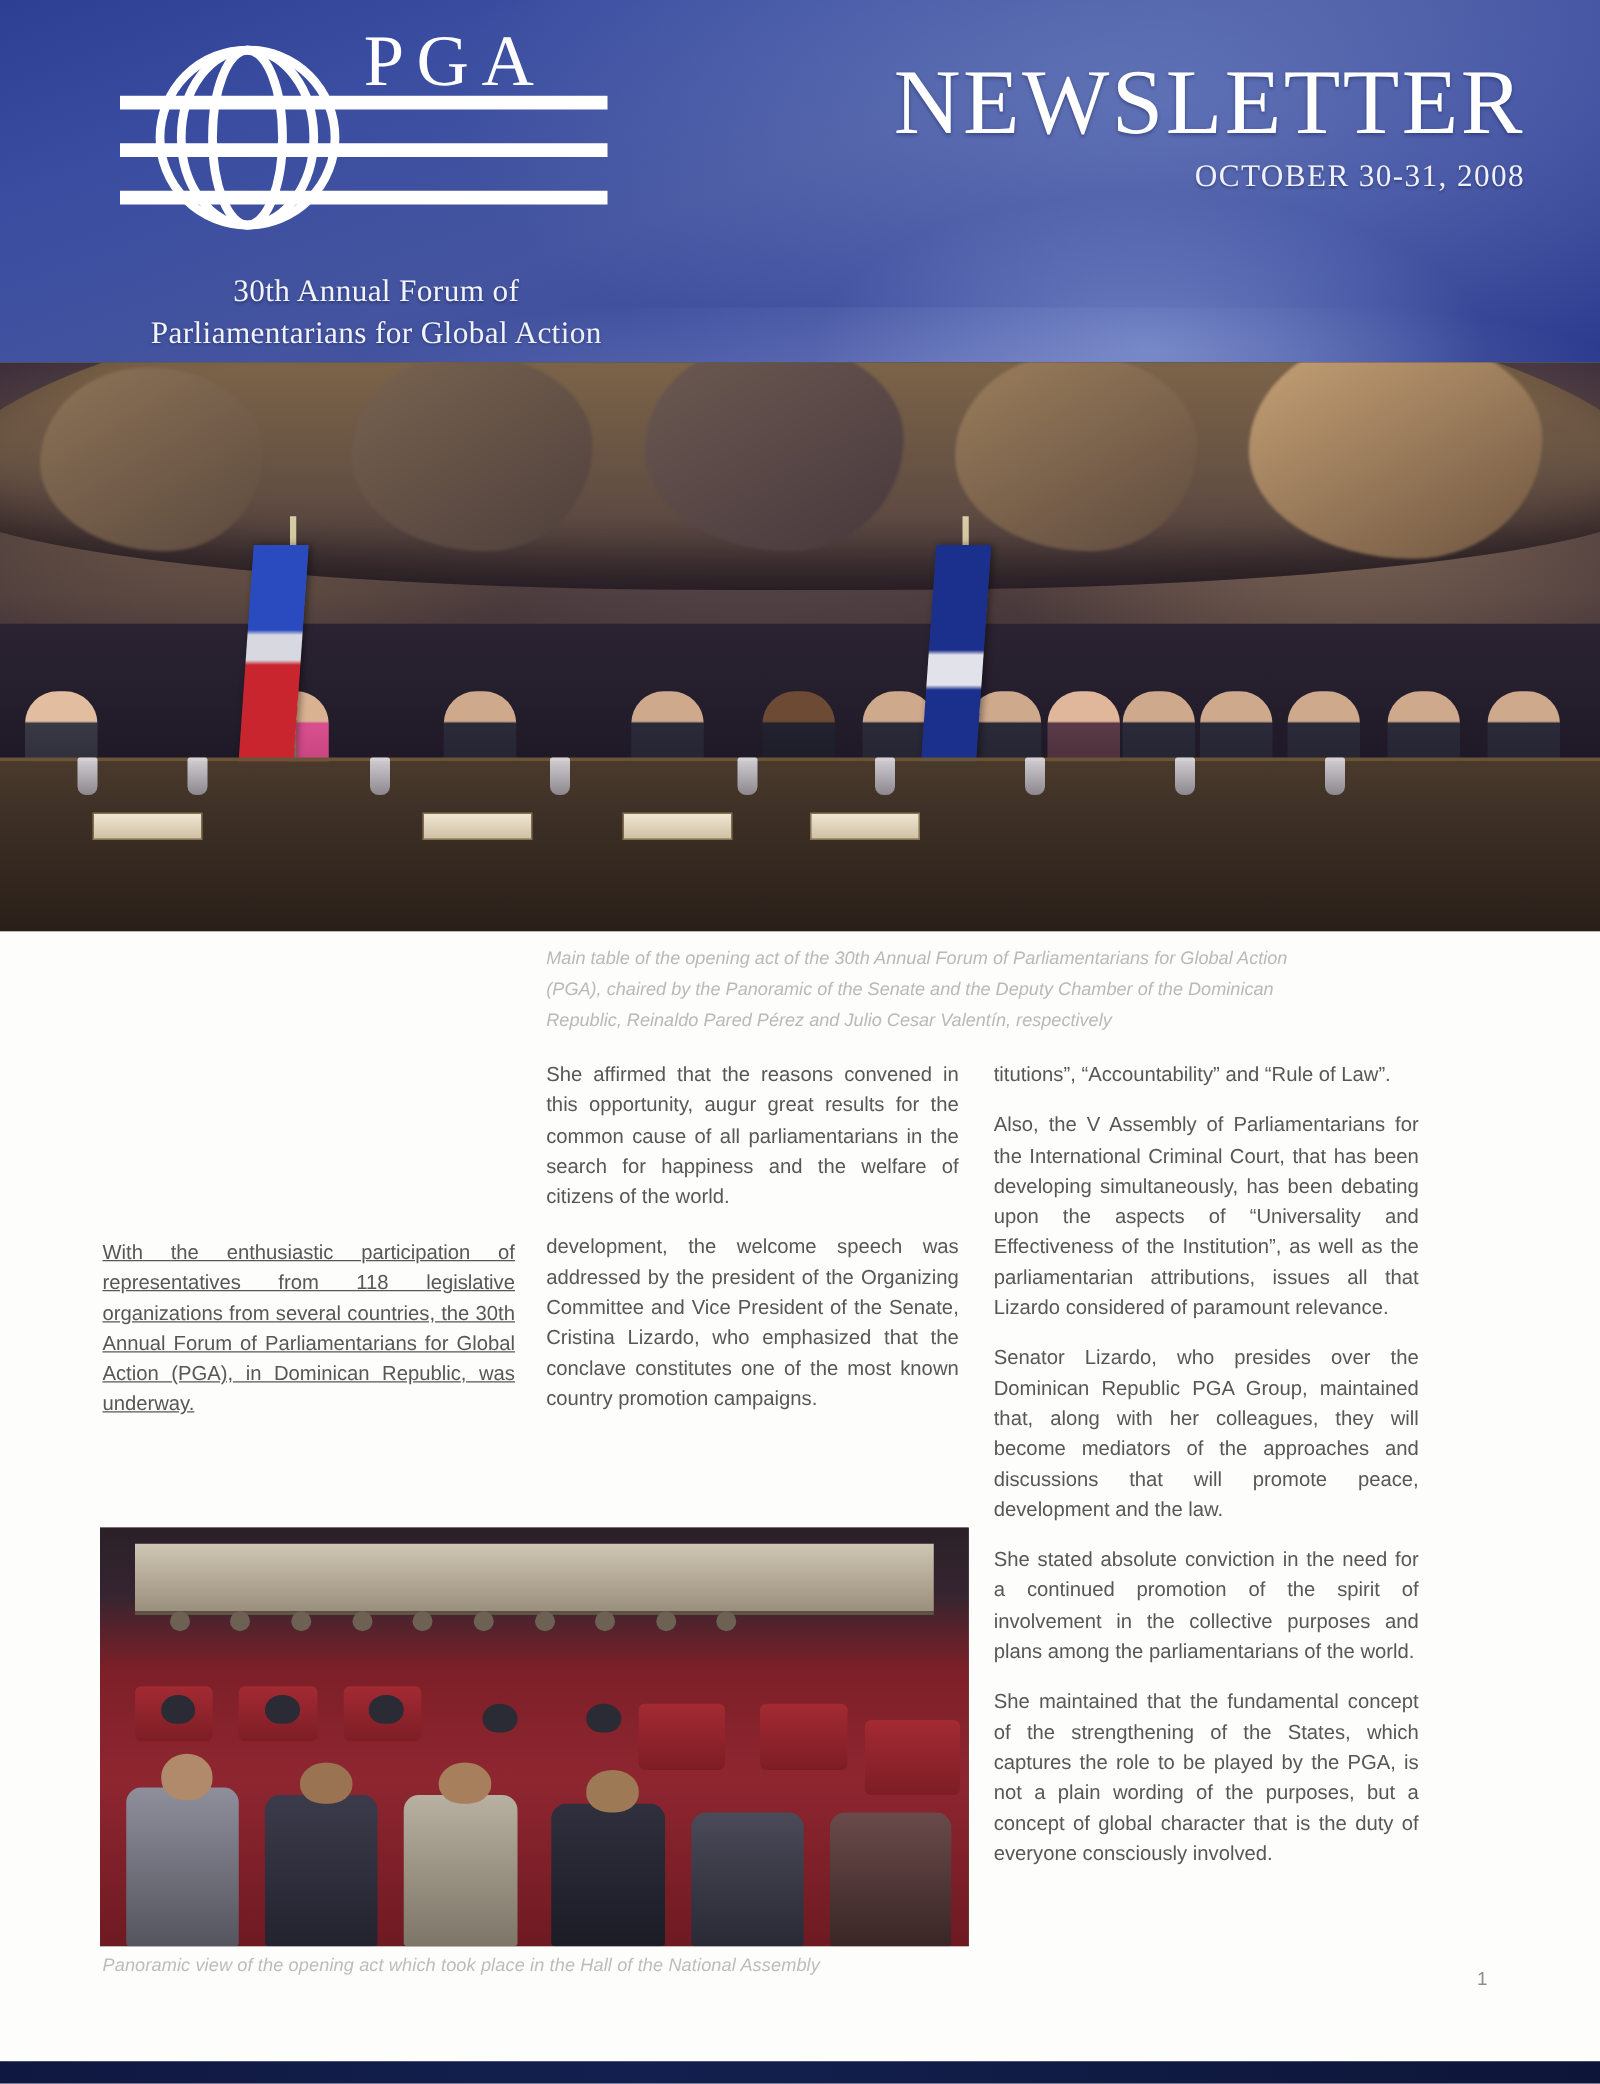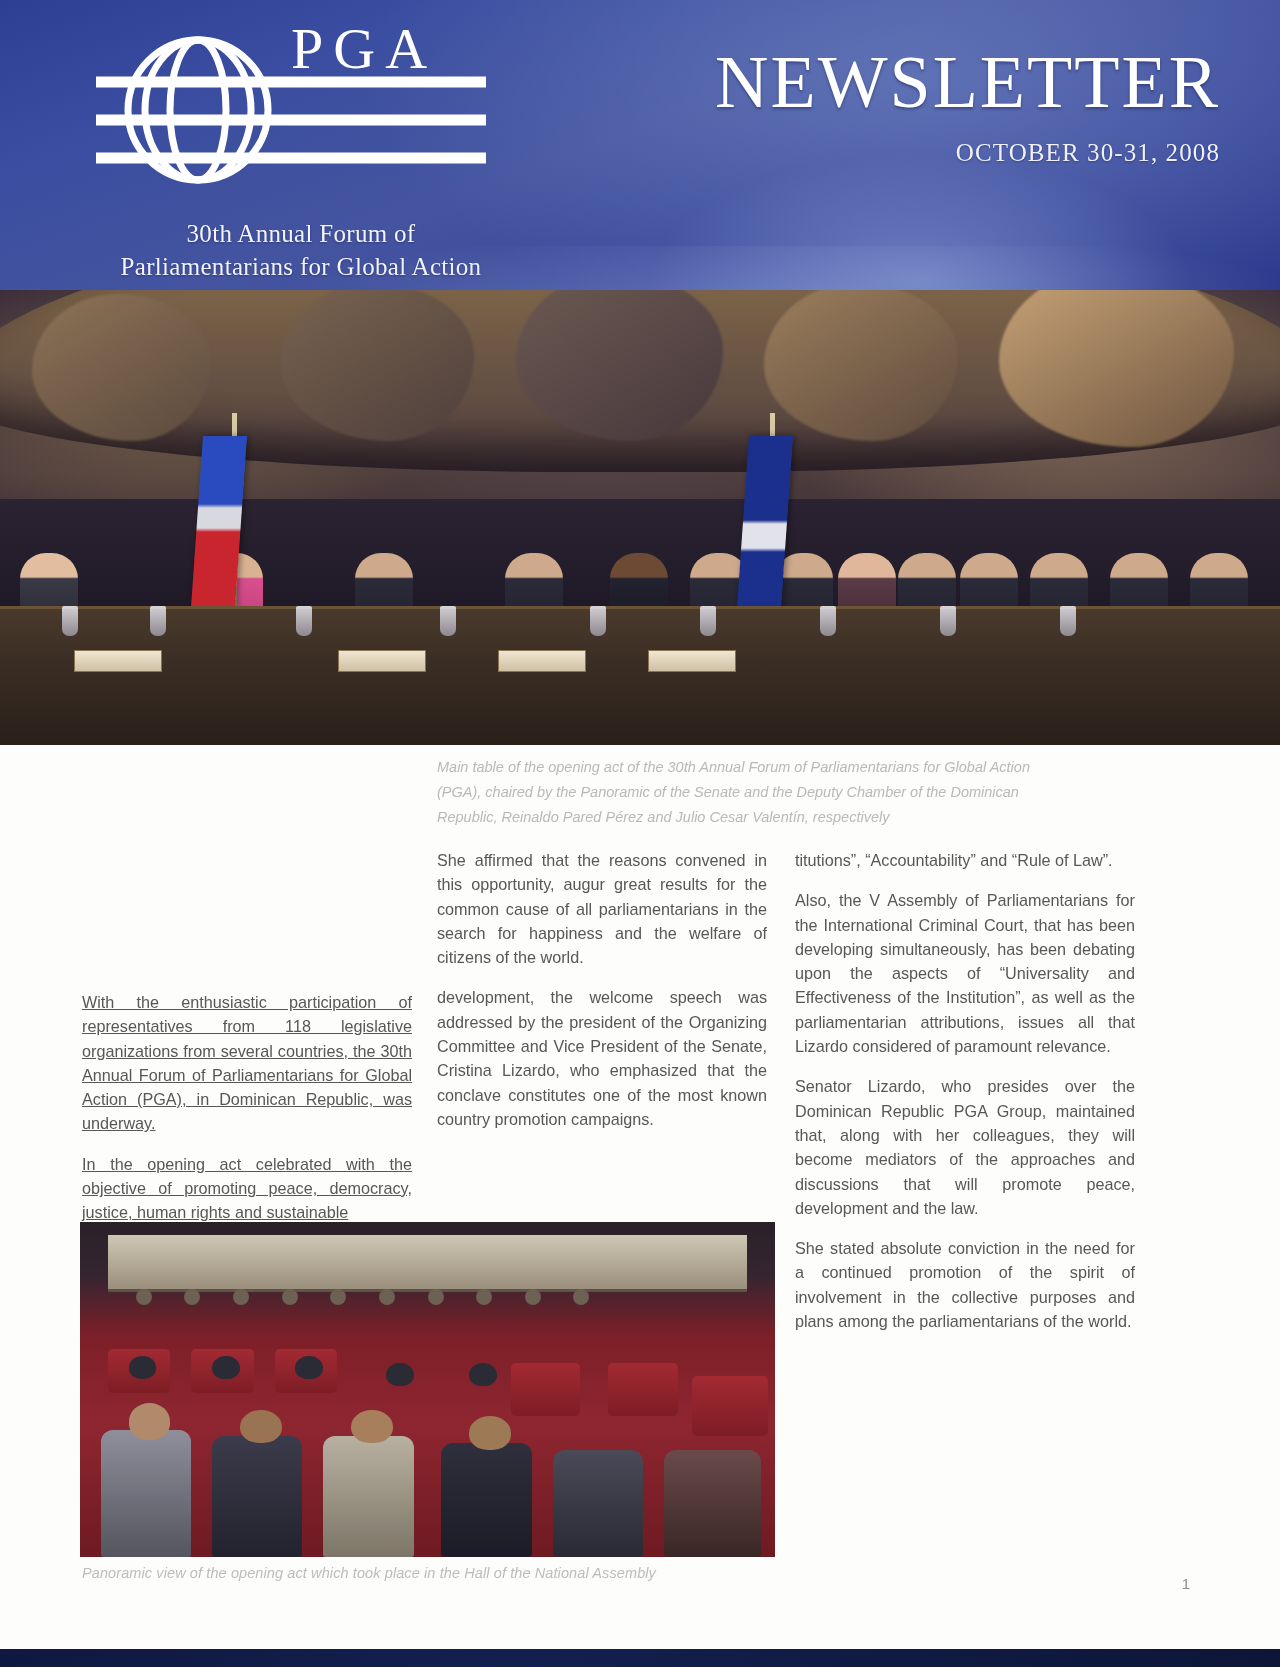--- a/index.html
+++ b/index.html
@@ -84,21 +84,21 @@
   }
   .nl-title {
     font-family: Liberation Serif, serif;
     font-size: 74px;
     line-height: 0.94;
     color: #ffffff;
     letter-spacing: 2px;
     text-shadow: 0 2px 3px rgba(18,28,78,0.45);
   }
   .nl-date {
-    margin-top: 21px;
+    margin-top: 10px;
     font-family: "Liberation Serif", serif;
     font-size: 25px;
     letter-spacing: 1.1px;
     color: #f0f1f8;
     text-shadow: 0 1px 2px rgba(18,28,78,0.45);
   }
 
   
   .hero {
     position: relative;
@@ -384,33 +384,33 @@
     <div class="hero-nameplate" style="left:648px;"></div>
   </div>
 
   <div class="content">
 
 
     <div class="hero-caption">Main table of the opening act of the 30th Annual Forum of Parliamentarians for Global Action (PGA), chaired by the Panoramic of the Senate and the Deputy Chamber of the Dominican Republic, Reinaldo Pared Pérez and Julio Cesar Valentín, respectively</div>
 
     <div class="col col-left">
       <p>With the enthusiastic participation of representatives from 118 legislative organizations from several countries, the 30th Annual Forum of Parliamentarians for Global Action (PGA), in Dominican Republic, was underway.</p>
-      <p>In the opening act celebrated with the objective of promoting peace, democracy, justice, human rights and sustainable</p>
     </div>
 
     <div class="col col-mid">
       <p>She affirmed that the reasons convened in this opportunity, augur great results for the common cause of all parliamentarians in the search for happiness and the welfare of citizens of the world.</p>
       <p>development, the welcome speech was addressed by the president of the Organizing Committee and Vice President of the Senate, Cristina Lizardo, who emphasized that the conclave constitutes one of the most known country promotion campaigns.</p>
     </div>
 
     <div class="col col-right">
       <p>titutions”, “Accountability” and “Rule of Law”.</p>
       <p>Also, the V Assembly of Parliamentarians for the International Criminal Court, that has been developing simultaneously, has been debating upon the aspects of “Universality and Effectiveness of the Institution”, as well as the parliamentarian attributions, issues all that Lizardo considered of paramount relevance.</p>
       <p>Senator Lizardo, who presides over the Dominican Republic PGA Group, maintained that, along with her colleagues, they will become mediators of the approaches and discussions that will promote peace, development and the law.</p>
       <p>She stated absolute conviction in the need for a continued promotion of the spirit of involvement in the collective purposes and plans among the parliamentarians of the world.</p>
+      <p>She maintained that the fundamental concept of the strengthening of the States, which captures the role to be played by the PGA, is not a plain wording of the purposes, but a concept of global character that is the duty of everyone consciously involved.</p>
     </div>
 
     <div class="photo-bottom">
       <div class="pb-stage"></div>
       <div class="pb-balcony"></div>
       <div class="pb-ball" style="left:8%;"></div>
       <div class="pb-ball" style="left:15%;"></div>
       <div class="pb-ball" style="left:22%;"></div>
       <div class="pb-ball" style="left:29%;"></div>
       <div class="pb-ball" style="left:36%;"></div>

